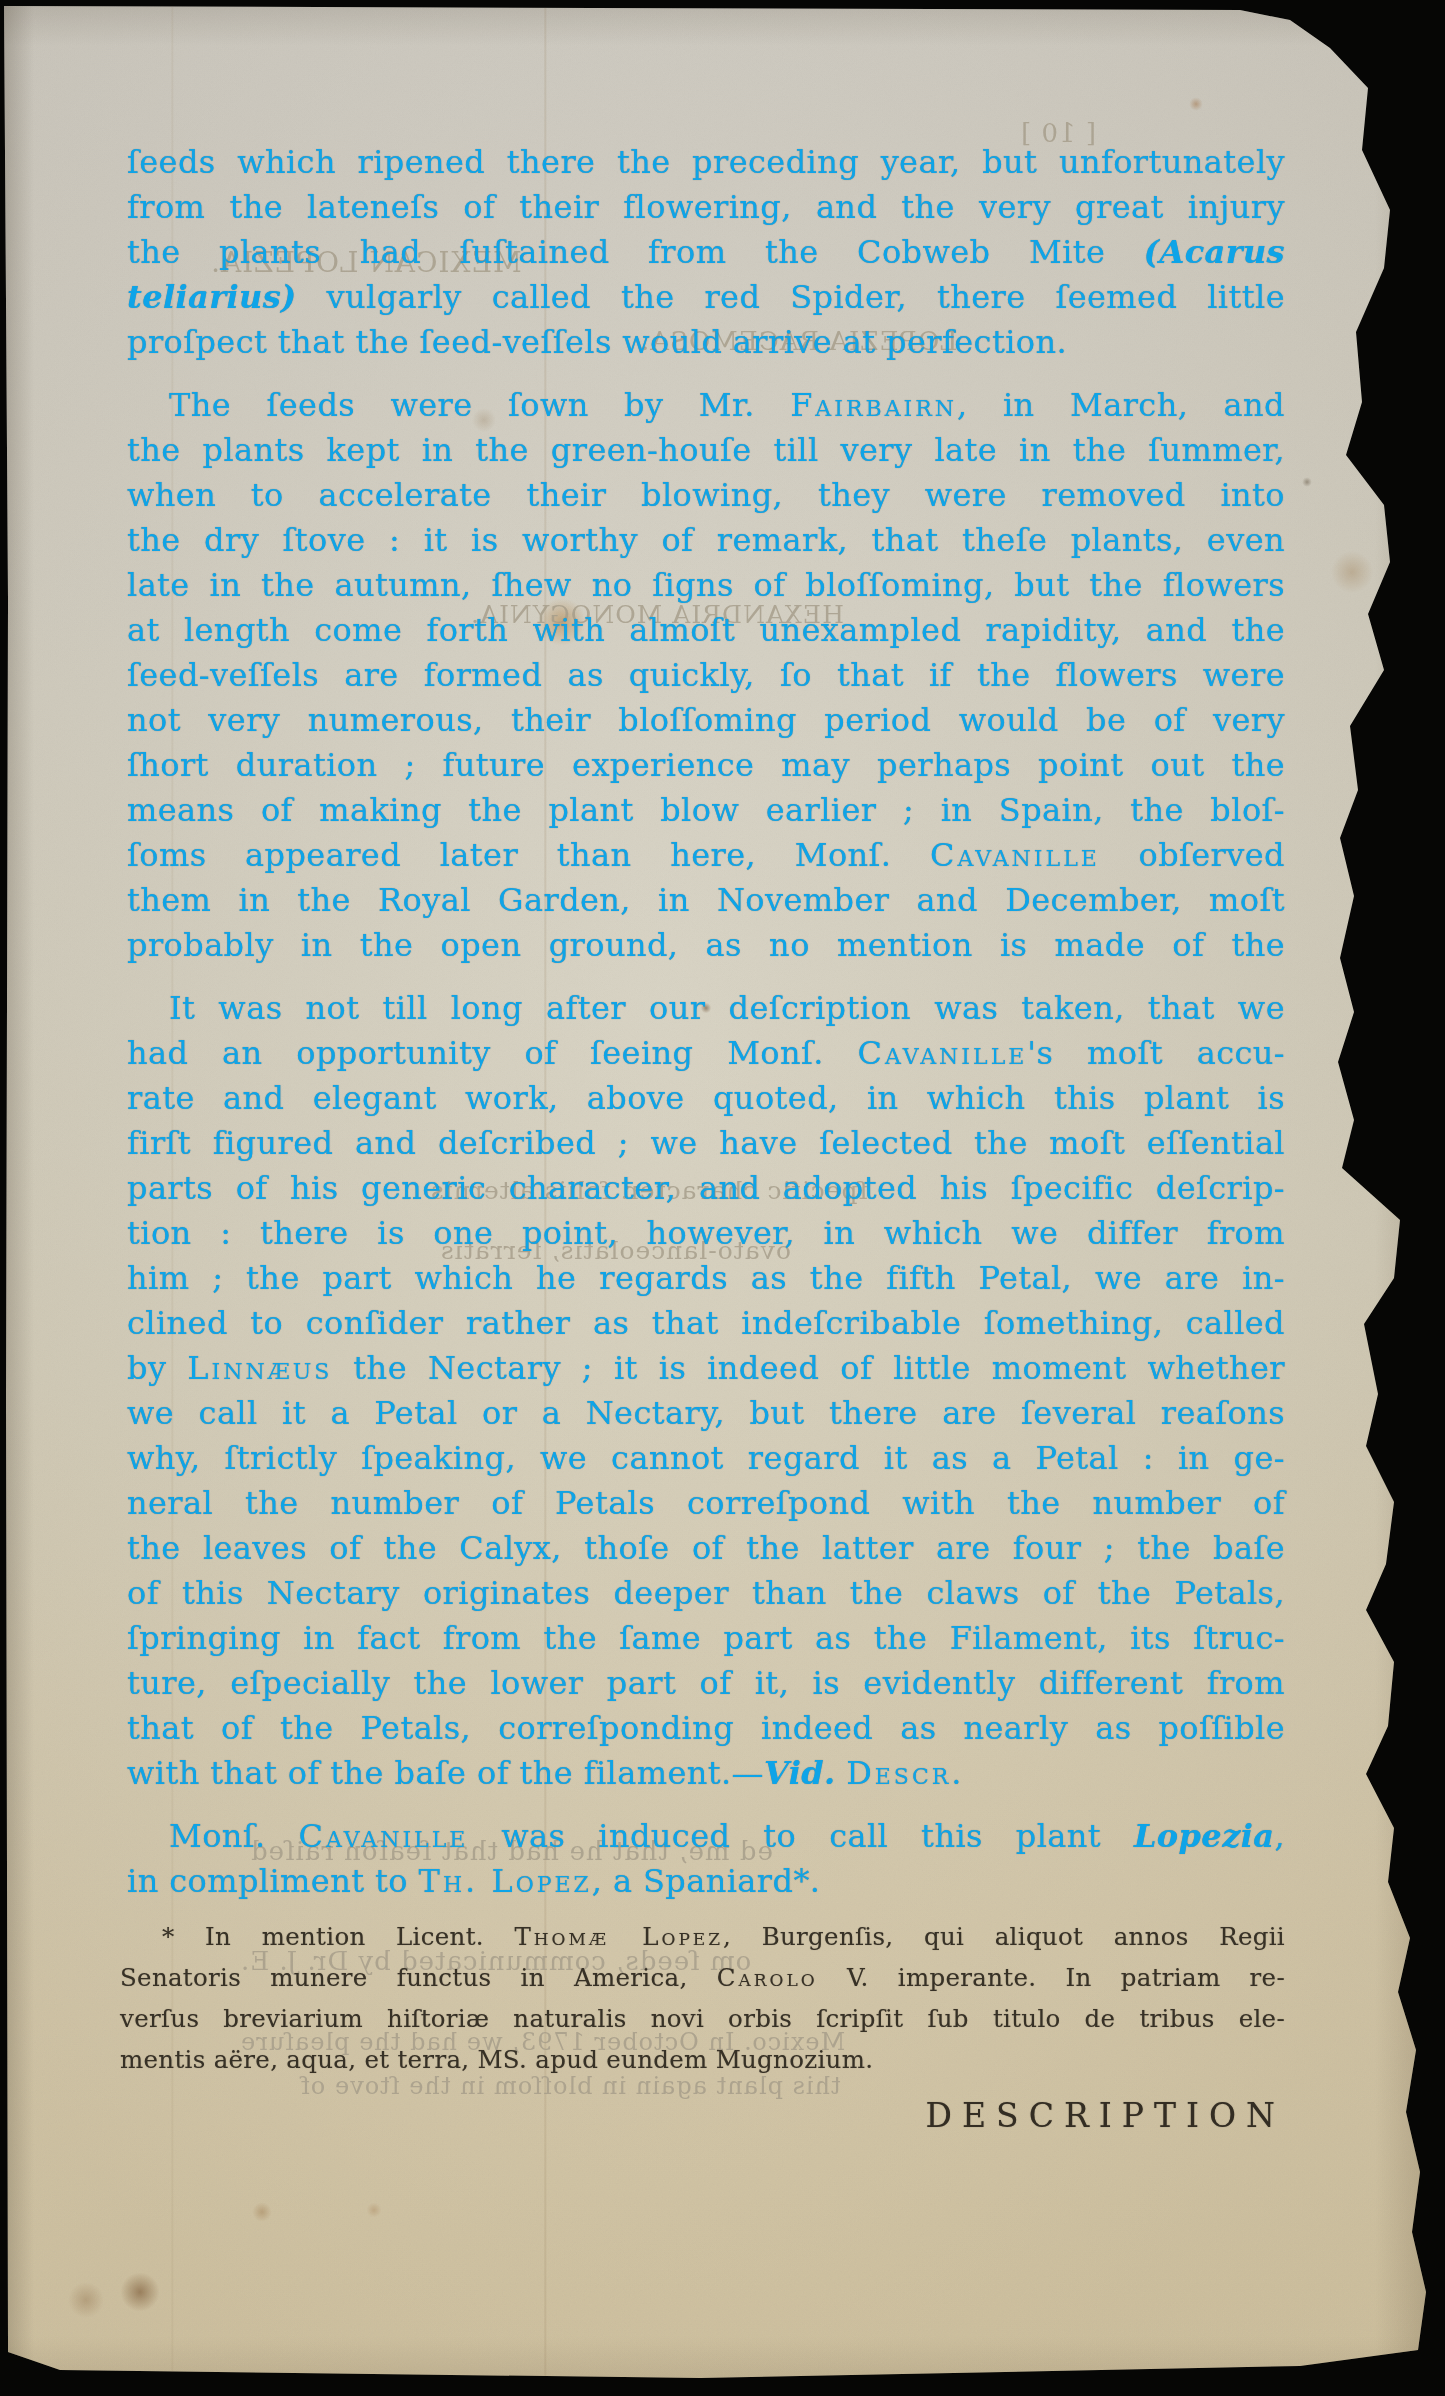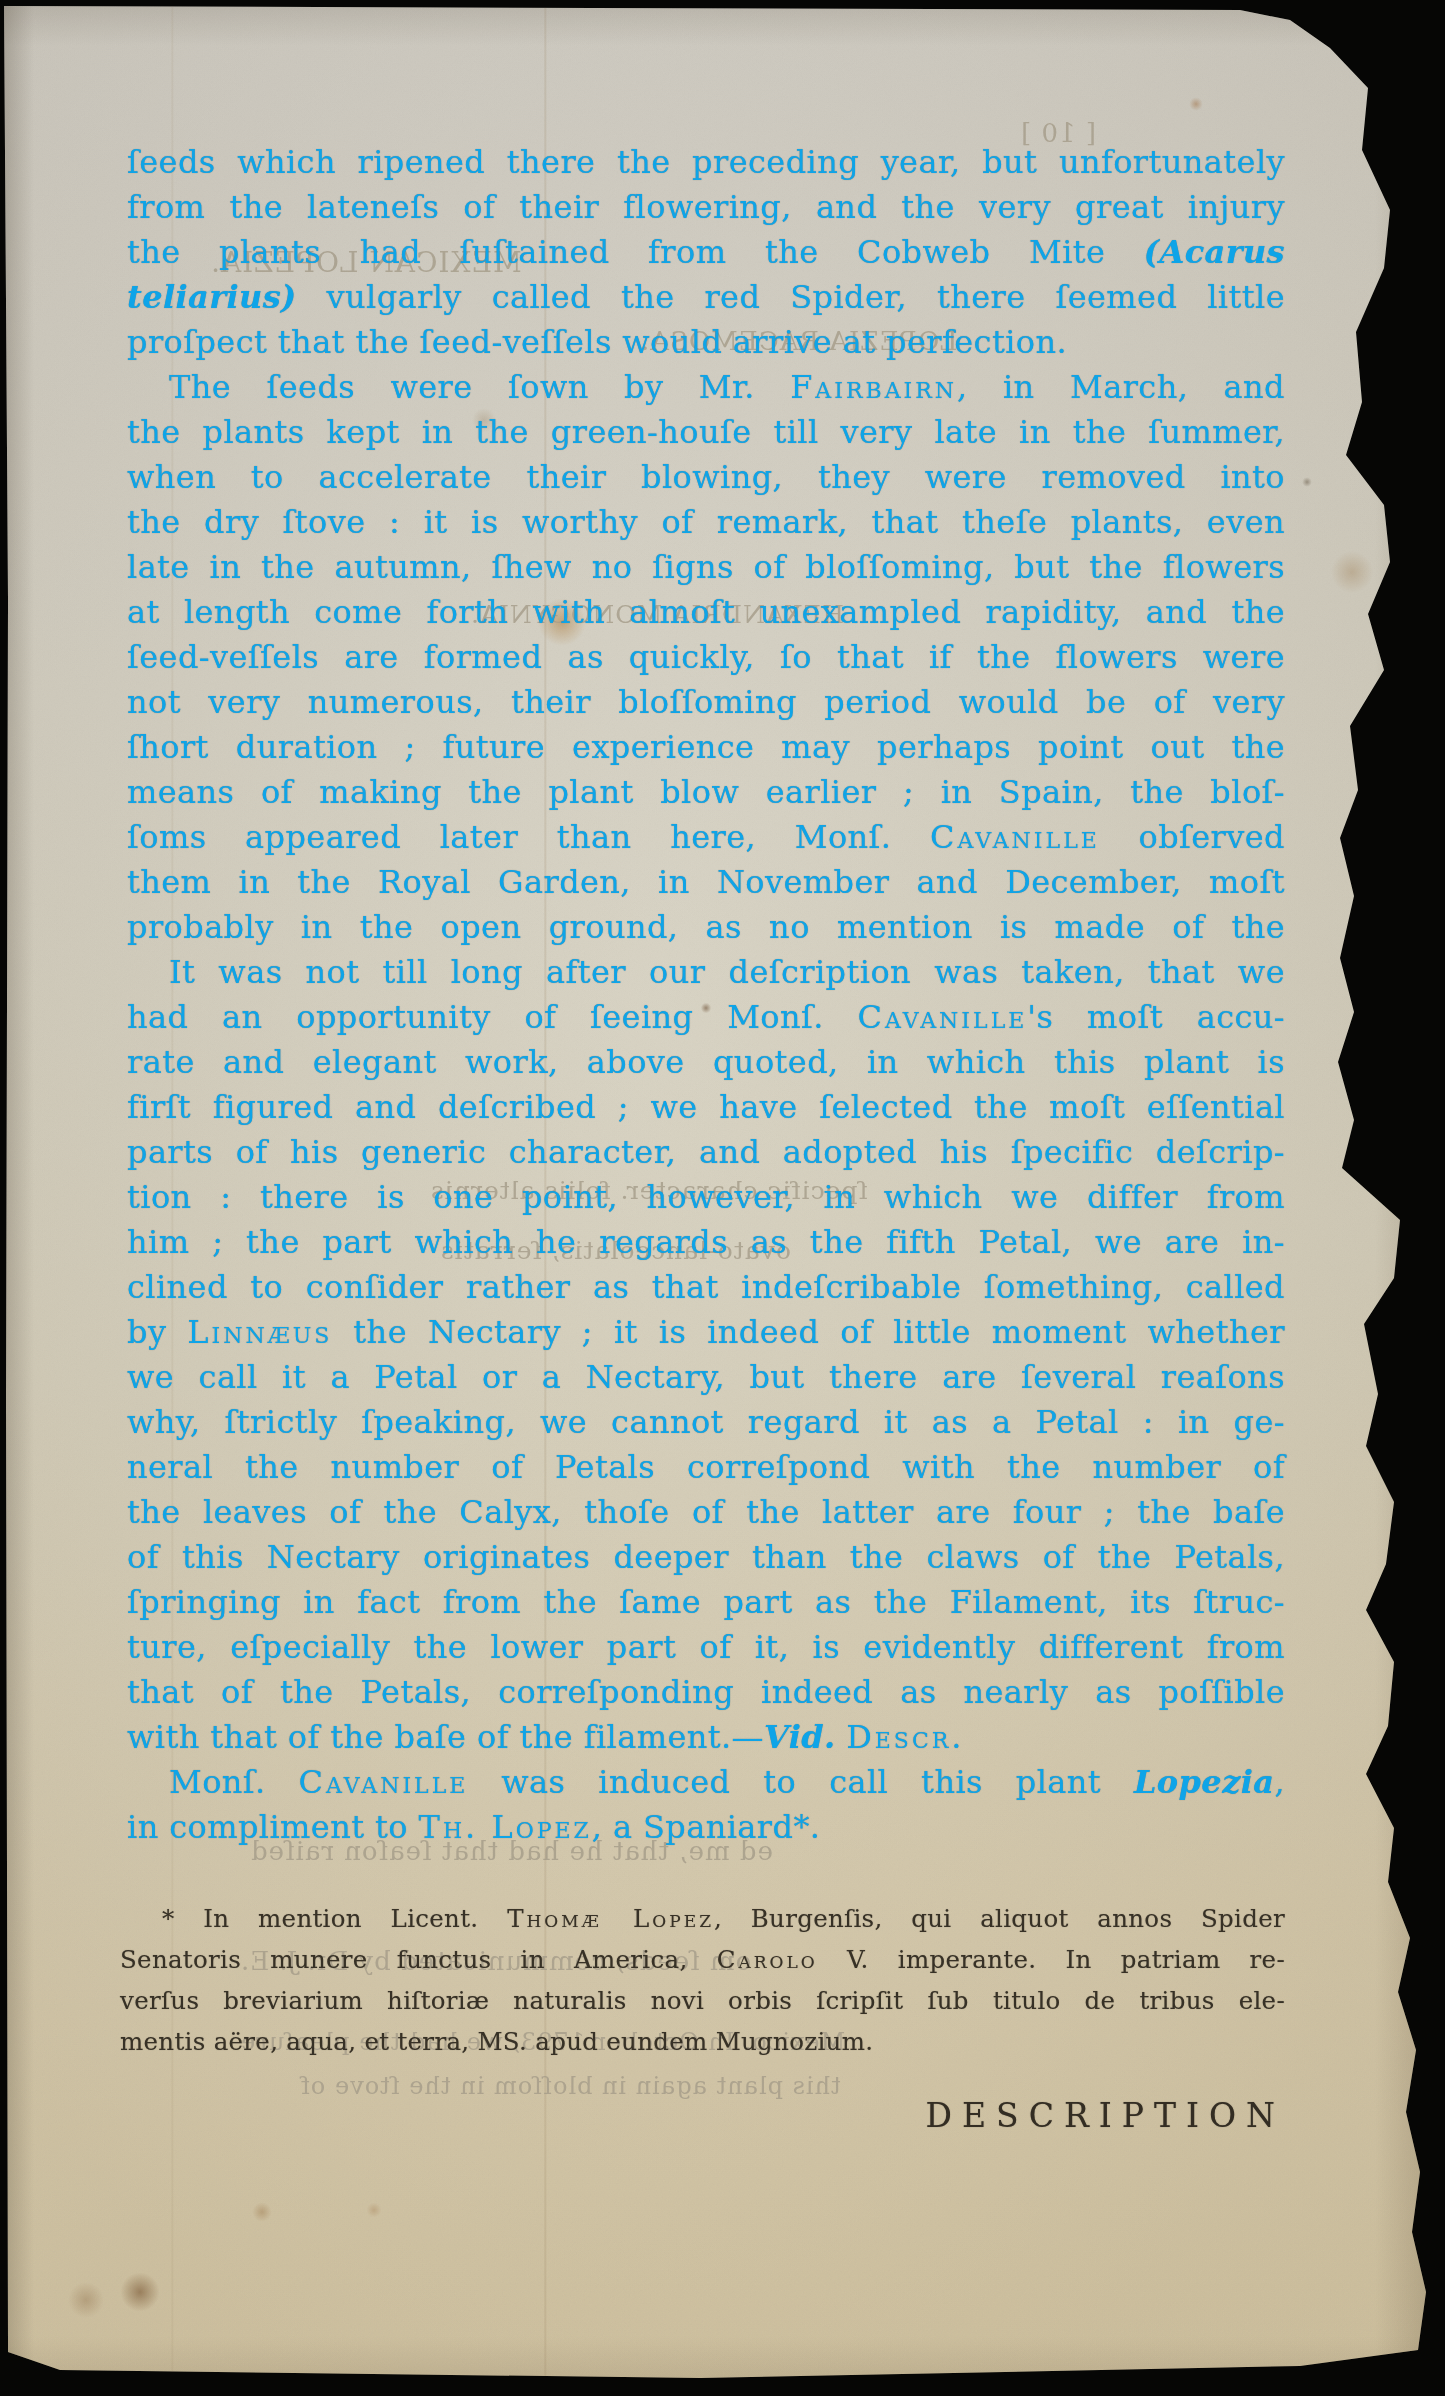--- a/index.html
+++ b/index.html
@@ -42,21 +42,21 @@
       linear-gradient(90deg,rgba(255,255,255,0) 171px,rgba(150,130,95,.14) 172px,rgba(255,255,255,0) 174px);
   }
   .grain{position:absolute;inset:0;mix-blend-mode:multiply;opacity:.55;pointer-events:none;}
   .text-block{
     position:absolute;left:127px;top:140px;width:1158px;
     font-size:32px;line-height:45px;letter-spacing:.4px;
     color:#0ea5e9;text-shadow:0 0 1px rgba(51,45,35,.45);
   }
   .line{text-align:justify;text-align-last:justify;white-space:normal;}
   .line.end{text-align-last:left;}
-  .line.ind{padding-left:42px;}
+  .line.ind{padding-left:42px;margin-top:18px;}
   .it{font-style:italic;font-weight:bold;}
   .sc{font-variant:small-caps;letter-spacing:3px;}
   .footnote{
     position:absolute;left:120px;top:1898px;width:1165px;
     font-size:24.5px;line-height:41px;letter-spacing:.3px;
     color:#373126;text-shadow:0 0 1px rgba(55,48,38,.4);
   }
   .catchword{
     position:absolute;left:127px;top:2096px;width:1158px;
     text-align:right;font-size:33px;letter-spacing:10px;
@@ -124,21 +124,21 @@
     <div class="line"><span>of this Nectary originates deeper than the claws of the Petals,</span></div>
     <div class="line"><span>ſpringing in fact from the ſame part as the Filament, its ſtruc-</span></div>
     <div class="line"><span>ture, eſpecially the lower part of it, is evidently different from</span></div>
     <div class="line"><span>that of the Petals, correſponding indeed as nearly as poſſible</span></div>
     <div class="line end"><span>with that of the baſe of the filament.—</span><span class="it">Vid.</span><span> </span><span class="sc">Descr.</span></div>
     <div class="line ind"><span>Monſ. </span><span class="sc">Cavanille</span><span> was induced to call this plant </span><span class="it">Lopezia</span><span>,</span></div>
     <div class="line end"><span>in compliment to </span><span class="sc">Th. Lopez</span><span>, a Spaniard*.</span></div>
   </div>
 
 <div class="footnote">
-    <div class="line ind"><span>*  In mention Licent. </span><span class="sc">Thomæ Lopez</span><span>, Burgenſis, qui aliquot annos Spider</span></div>
+    <div class="line ind"><span>*  In mention Licent. </span><span class="sc">Thomæ Lopez</span><span>, Burgenſis, qui aliquot annos Regii</span></div>
     <div class="line"><span>Senatoris munere functus in America, </span><span class="sc">Carolo</span><span> V. imperante.  In patriam re-</span></div>
     <div class="line"><span>verſus breviarium hiſtoriæ naturalis novi orbis ſcripſit ſub titulo de tribus ele-</span></div>
     <div class="line end"><span>mentis aëre, aqua, et terra, MS. apud eundem Mugnozium.</span></div>
   </div>
 
 <div class="catchword">DESCRIPTION</div>
 
 <svg class="grain" width="1445" height="2396">
   <filter id="n">
     <feTurbulence type="fractalNoise" baseFrequency="0.85" numOctaves="2" stitchTiles="stitch"></feTurbulence>

